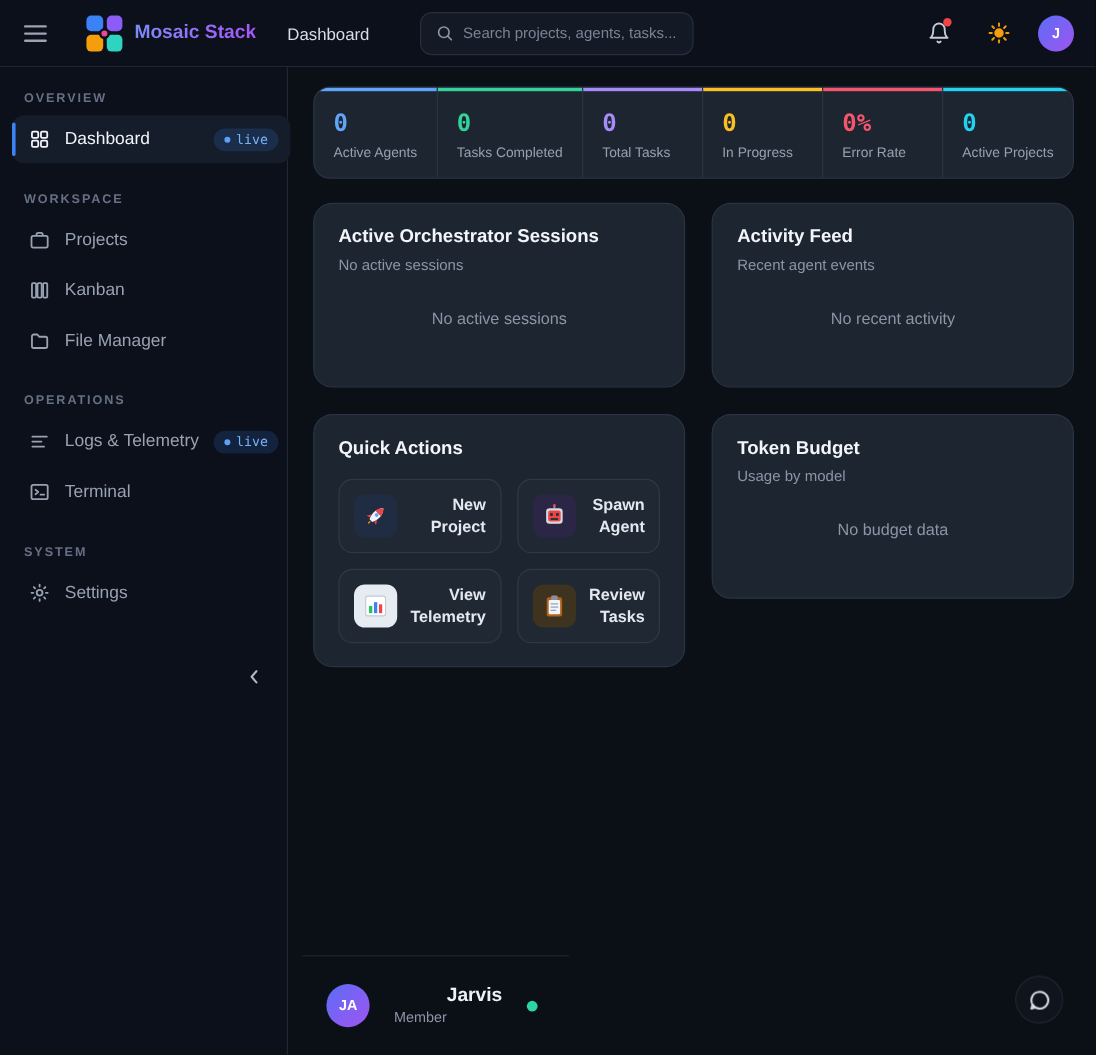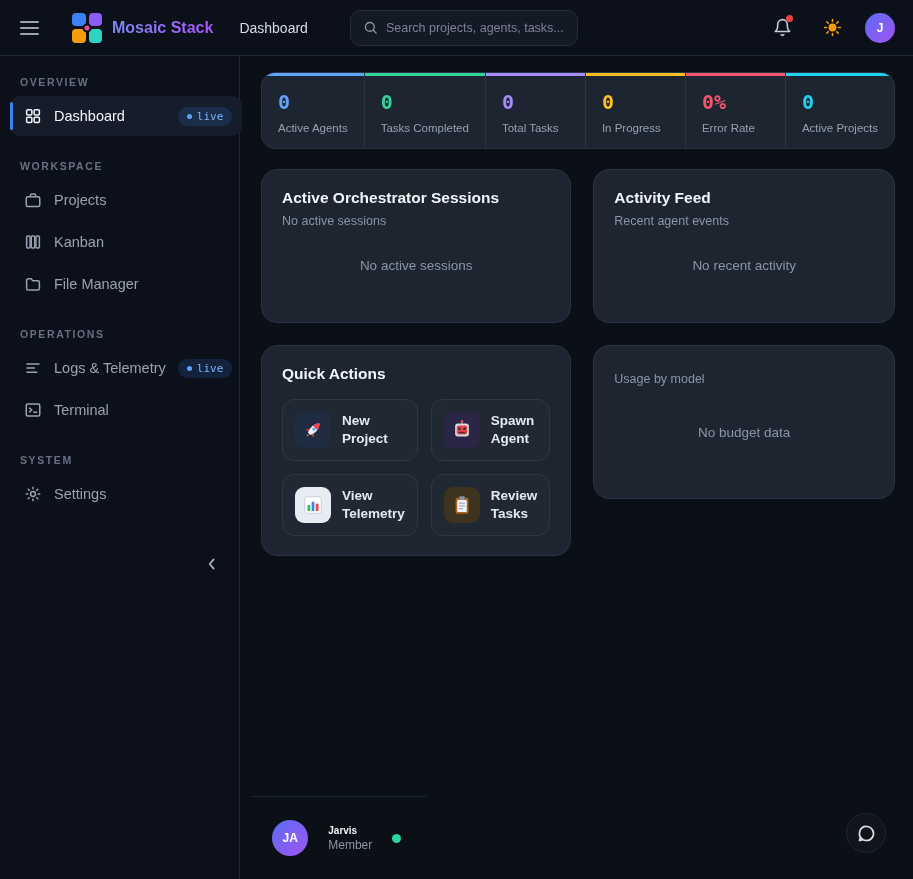--- a/index.html
+++ b/index.html
@@ -67,21 +67,21 @@
   .badge::before { content:""; width:5px; height:5px; border-radius:50%; background:#5ea0f5; }
   .collapse-row { display:flex; justify-content:flex-end; padding:34px 16px 0; }
   .collapse-btn { background:none; border:none; cursor:pointer; color:#aeb7c4;
     width:28px; height:28px; display:flex; align-items:center; justify-content:center; }
   .user-card { margin-top:auto; border-top:1px solid #1e2734; padding:23px 20px;
     display:flex; align-items:center; gap:20px; }
   .user-avatar { width:36px; height:36px; border-radius:50%;
     background:linear-gradient(135deg,#5b6cf6,#a055f0); color:#fff; font-size:12px;
     font-weight:bold; display:flex; align-items:center; justify-content:center; }
   .user-meta { flex:1; }
-  .user-name { font-size:10px; font-weight:bold; color:#eef2f7; }
+  .user-name { font-size:16px; font-weight:bold; color:#eef2f7;margin-left:44px; }
   .user-role { font-size:12px; color:#8b95a6; margin-top:2px; }
   .status-dot { width:9px; height:9px; border-radius:50%; background:#2dd4a0; margin-right:6px; }
 
   
   main { flex:1; position:relative; padding:16px 18px 0 21px; min-width:0; }
   .stats { display:grid; grid-template-columns:repeat(6,1fr);
     background:#1d2531; border:1px solid #2a3343; border-radius:14px; overflow:hidden; }
   .stat { position:relative; padding:17px 16px 14px; border-left:1px solid #2a3343; }
   .stat:first-child { border-left:none; }
   .stat::before { content:""; position:absolute; top:0; left:0; right:0; height:3px;
@@ -104,21 +104,21 @@
   .qa-btn { display:flex; align-items:center; justify-content:center; gap:11px;
     min-height:62px; padding:10px 12px; background:rgba(255,255,255,0.015);
     border:1px solid #2e3848; border-radius:12px; cursor:pointer;
     color:#e4e9f0; font-family:inherit; font-size:13.5px; font-weight:bold; }
   .qa-btn .tile { width:36px; height:36px; border-radius:9px; flex:0 0 auto;
     display:flex; align-items:center; justify-content:center; }
   .tile-rocket { background:#202c42; }
   .tile-robot { background:#2b2546; }
   .tile-chart { background:#e7ecf3; }
   .tile-clipboard { background:#3e331f; }
-  .qa-label { max-width:86px; text-align:left; line-height:1.3; }
+  .qa-label { max-width:86px; text-align:right; line-height:1.3; }
 
   .fab { position:fixed; right:27px; bottom:26px; width:40px; height:40px; border-radius:50%;
     background:#10141d; border:1px solid #1f2836; cursor:pointer;
     display:flex; align-items:center; justify-content:center; }
 </style>
 </head>
 <body>
 
 <div class="app">
 
@@ -361,20 +361,21 @@
                     <line x1="8.6" y1="13" x2="15.4" y2="13" stroke="#9aa4b4" stroke-width="1.2"></line>
                     <line x1="8.6" y1="16" x2="13.4" y2="16" stroke="#9aa4b4" stroke-width="1.2"></line>
                   </svg>
               </span>
               <span class="qa-label">Review Tasks</span>
             </button>
           </div>
         </section>
 
         <section class="card budget">
+          <h2 class="card-title">Token Budget</h2>
           <div class="card-sub">Usage by model</div>
           <div class="empty">No budget data</div>
         </section>
       </div>
     </main>
   </div>
 </div>
 
 <button class="fab">
   <svg width="21" height="21" viewBox="0 0 24 24" fill="none" stroke="#d7dde6" stroke-width="2" stroke-linejoin="round">

